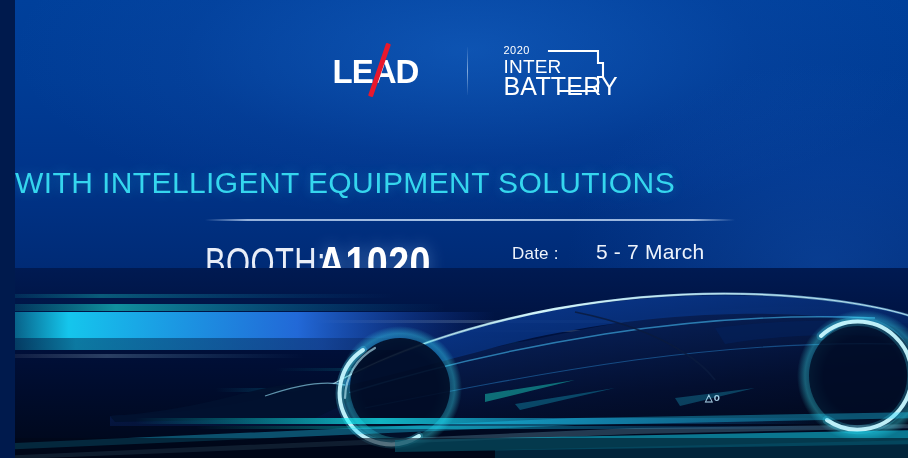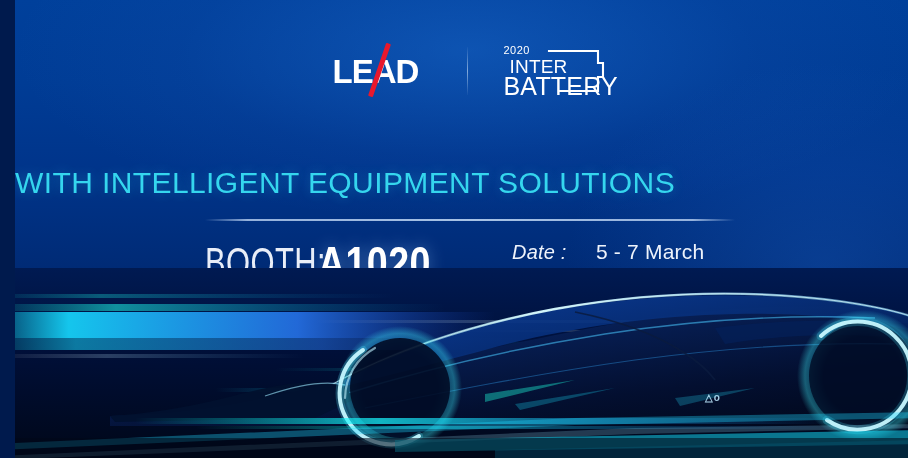--- a/index.html
+++ b/index.html
@@ -24,21 +24,21 @@
   .lead-text{position:absolute;left:0;top:7px;font-size:33px;line-height:33px;font-weight:bold;
     color:#ffffff;letter-spacing:-1px;font-family:"Liberation Sans", sans-serif;}
   .lead-slash{position:absolute;left:44px;top:-6px;width:5px;height:56px;background:#e8182c;
     transform:rotate(19deg);transform-origin:center;border-radius:1px;}
   .logo-sep{width:1px;height:48px;background:linear-gradient(180deg,rgba(150,180,225,.05),rgba(170,200,235,.75),rgba(150,180,225,.05));
     margin:0 34px;}
   .ib-logo{position:relative;width:104px;height:54px;}
   .ib-svg{position:absolute;left:0;top:0;}
   .ib-year{position:absolute;left:2px;top:1px;font-size:11px;line-height:11px;color:#ffffff;
     letter-spacing:.5px;font-family:"Liberation Sans", sans-serif;}
-  .ib-l1{position:absolute;left:8px;top:13px;font-size:19px;line-height:19px;color:#ffffff;
+  .ib-l1{position:absolute;left:2px;top:13px;font-size:19px;line-height:19px;color:#ffffff;
     letter-spacing:.2px;font-family:"Liberation Sans", sans-serif;}
   .ib-l2{position:absolute;left:2px;top:33px;font-size:25px;line-height:19px;color:#ffffff;
     letter-spacing:.2px;font-family:"Liberation Sans", sans-serif;}
 
   
   .headline{position:absolute;top:124px;left:0;width:908px;text-align:center;
     font-size:31px;line-height:34px;font-weight:bold;color:#2ce0f7;letter-spacing:.4px;
     text-shadow:0 0 16px rgba(44,224,247,.35);}
   .subheadline{position:absolute;top:168px;left:0;width:908px;text-align:left;
     font-size:30px;line-height:30px;font-weight:normal;color:#35d6ee;letter-spacing:.4px;
@@ -54,21 +54,21 @@
     color:#e9eef8;font-weight:300;letter-spacing:.5px;
     transform:scaleX(.72);transform-origin:left center;
     font-family:"Liberation Sans", sans-serif;}
   .booth-number{position:absolute;left:303px;top:2px;font-size:47px;line-height:49px;
     color:#ffffff;font-weight:bold;letter-spacing:.5px;
     transform:scaleX(.80);transform-origin:left center;
     text-shadow:0 0 18px rgba(150,200,255,.45);
     font-family:"Liberation Sans", sans-serif;}
   .detail-block{position:absolute;left:497px;top:4px;}
   .detail-line{display:flex;align-items:baseline;height:29px;}
-  .detail-key{width:90px;font-size:20px;color:#eef3fb;letter-spacing:.2px;font-style:italic;}
+  .detail-key{width:90px;font-size:17px;color:#eef3fb;letter-spacing:.2px;}
   .detail-val{font-size:21px;color:#eef3fb;letter-spacing:.2px;}
 
   
   .scene{position:absolute;left:0;bottom:0;width:908px;height:190px;overflow:hidden;}
 </style>
 </head>
 <body>
 
 <div id="banner">
 

